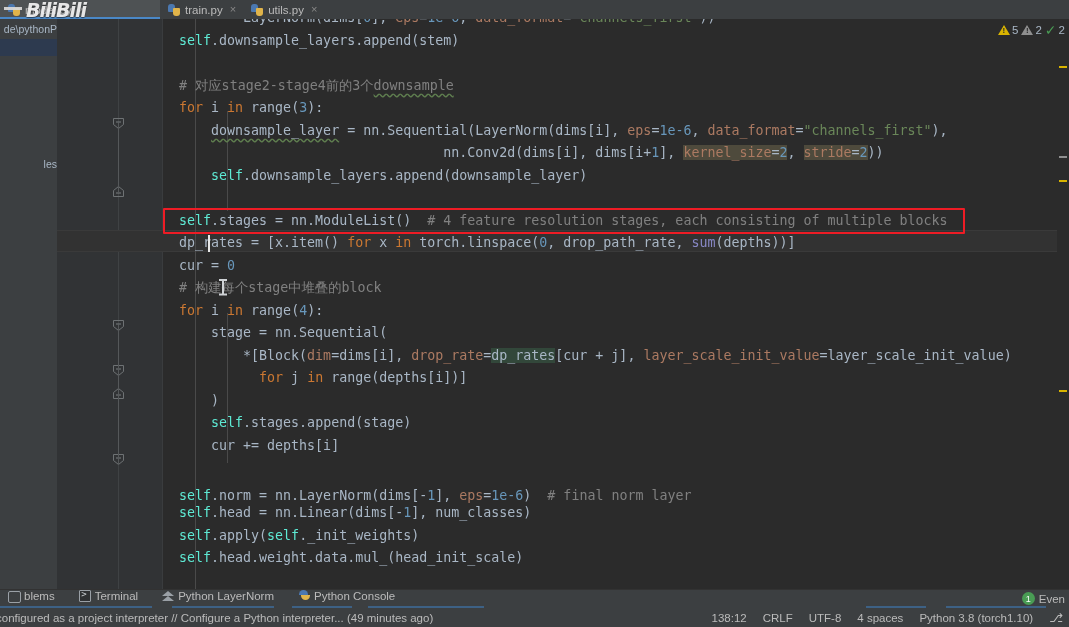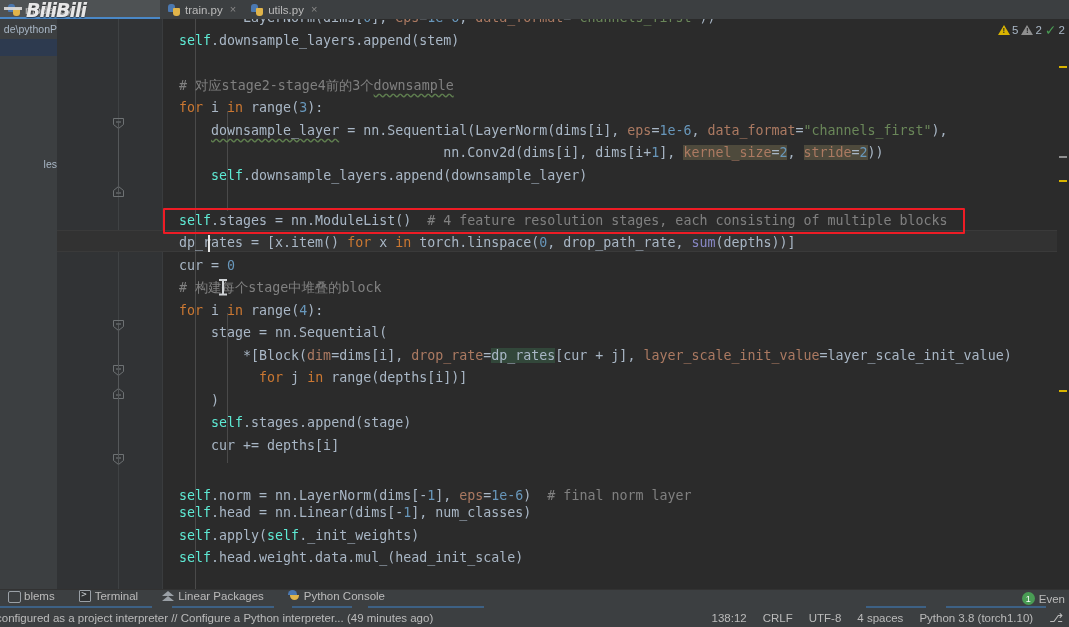--- a/index.html
+++ b/index.html
@@ -525,21 +525,21 @@
     <div class="tw" style="margin-left:-8px">
       <span class="ic ic-problems"></span>
       <span>blems</span>
     </div>
     <div class="tw">
       <span class="ic ic-terminal"></span>
       <span>Terminal</span>
     </div>
     <div class="tw">
       <span class="ic ic-pkg"></span>
-      <span>Linear Packages</span>
+      <span>Python LayerNorm</span>
     </div>
     <div class="tw">
       <span class="ic ic-console"></span>
       <span>Python Console</span>
     </div>
     <div class="right-event">
       <span class="evt-badge">1</span>
       <span>Even</span>
     </div>
   </div>

